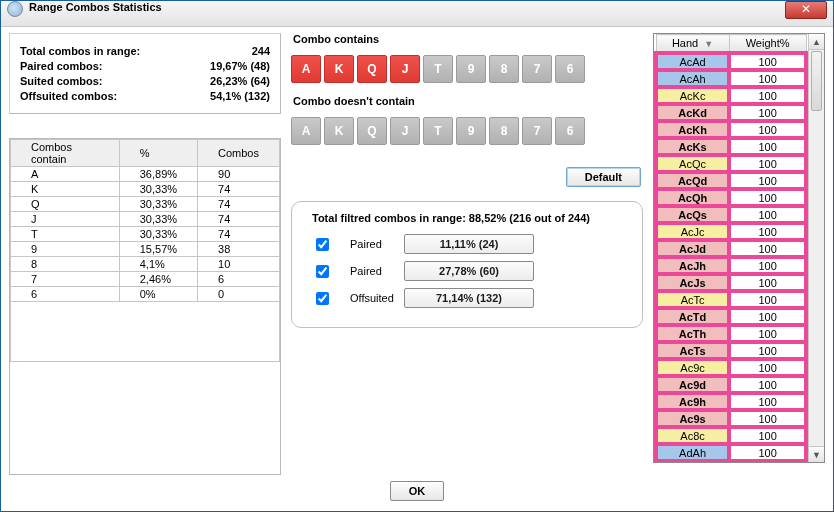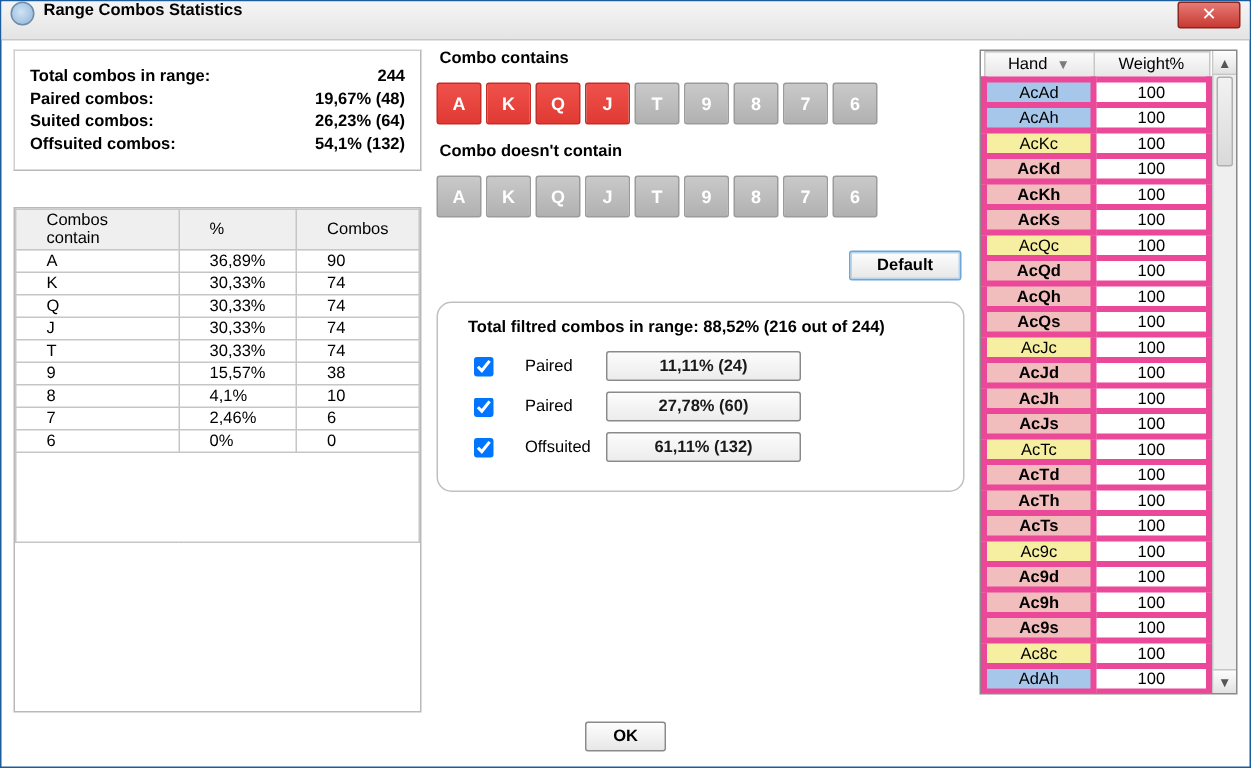--- a/index.html
+++ b/index.html
@@ -340,21 +340,21 @@
               <input type="checkbox" checked="" style="">
               <span>Paired</span>
             </label>
             <div class="filt-val">27,78% (60)</div>
           </div>
           <div class="filt-row">
             <label>
               <input type="checkbox" checked="" style="">
               <span>Offsuited</span>
             </label>
-            <div class="filt-val">61,11% (132)</div>
+            <div class="filt-val">71,14% (132)</div>
           </div>
         </div>
       </div>
 
       <div class="col-right">
         <div class="hand-table-wrap">
           <div class="hand-table">
             <table>
               <thead>
                 <tr>

